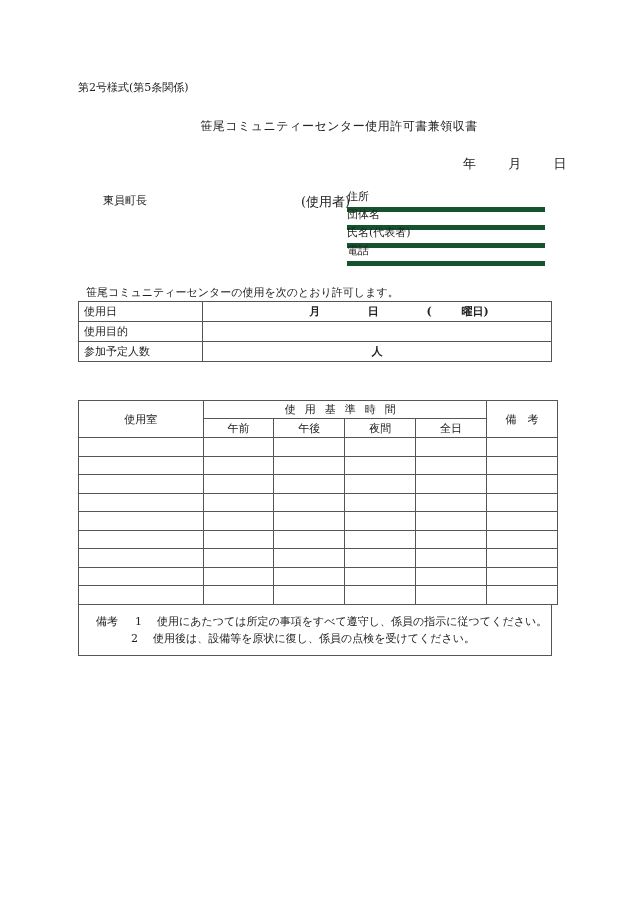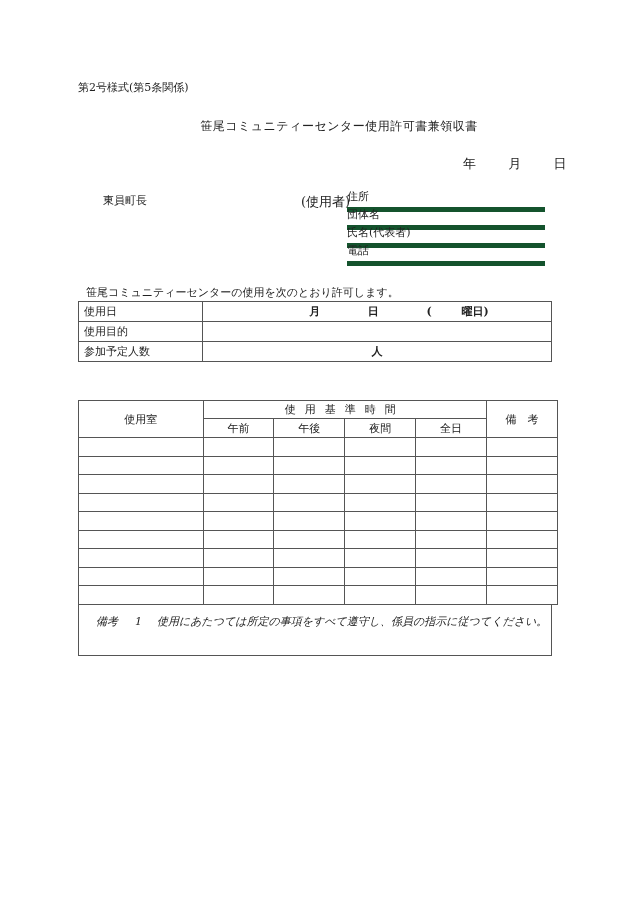--- a/index.html
+++ b/index.html
@@ -28,21 +28,21 @@
 
   .t2 { left: 78px; top: 400px; width: 480px; }
   .t2 th { text-align: center; }
   .t2 .hdr-top { height: 17px; letter-spacing: 9px; }
   .t2 .hdr-sub { height: 18px; }
   .t2 td { height: 17.5px; }
   .remarks-box {
     position: absolute; left: 78px; top: 604px; width: 472px; height: 51px;
     border: 1px solid #555; border-top: none;
   }
-  .remark-line { position: absolute; font-size: 11px; white-space: nowrap; font-style: italic; }
+  .remark-line { position: absolute; font-size: 11px; white-space: nowrap; }
 </style>
 </head>
 <body>
 
 <div class="abs form-no">第2号様式(第5条関係)</div>
 <div class="abs title">笹尾コミュニティーセンター使用許可書兼領収書</div>
 
 <div class="abs date">
   <span>年</span>
   <span style="width:24px"></span>
@@ -186,13 +186,18 @@
 </table>
 
 <div class="remarks-box">
   <div class="remark-line" style="left:17px; top:10px;">
     <span>備考</span>
     <span style="display:inline-block;width:10px"></span>
     <span>1</span>
     <span style="display:inline-block;width:8px"></span>
     <span>使用にあたつては所定の事項をすべて遵守し、係員の指示に従つてください。</span>
   </div>
+  <div class="remark-line" style="left:52px; top:27px;">
+    <span>2</span>
+    <span style="display:inline-block;width:8px"></span>
+    <span>使用後は、設備等を原状に復し、係員の点検を受けてください。</span>
+  </div>
 </div>
 
 </body></html>

